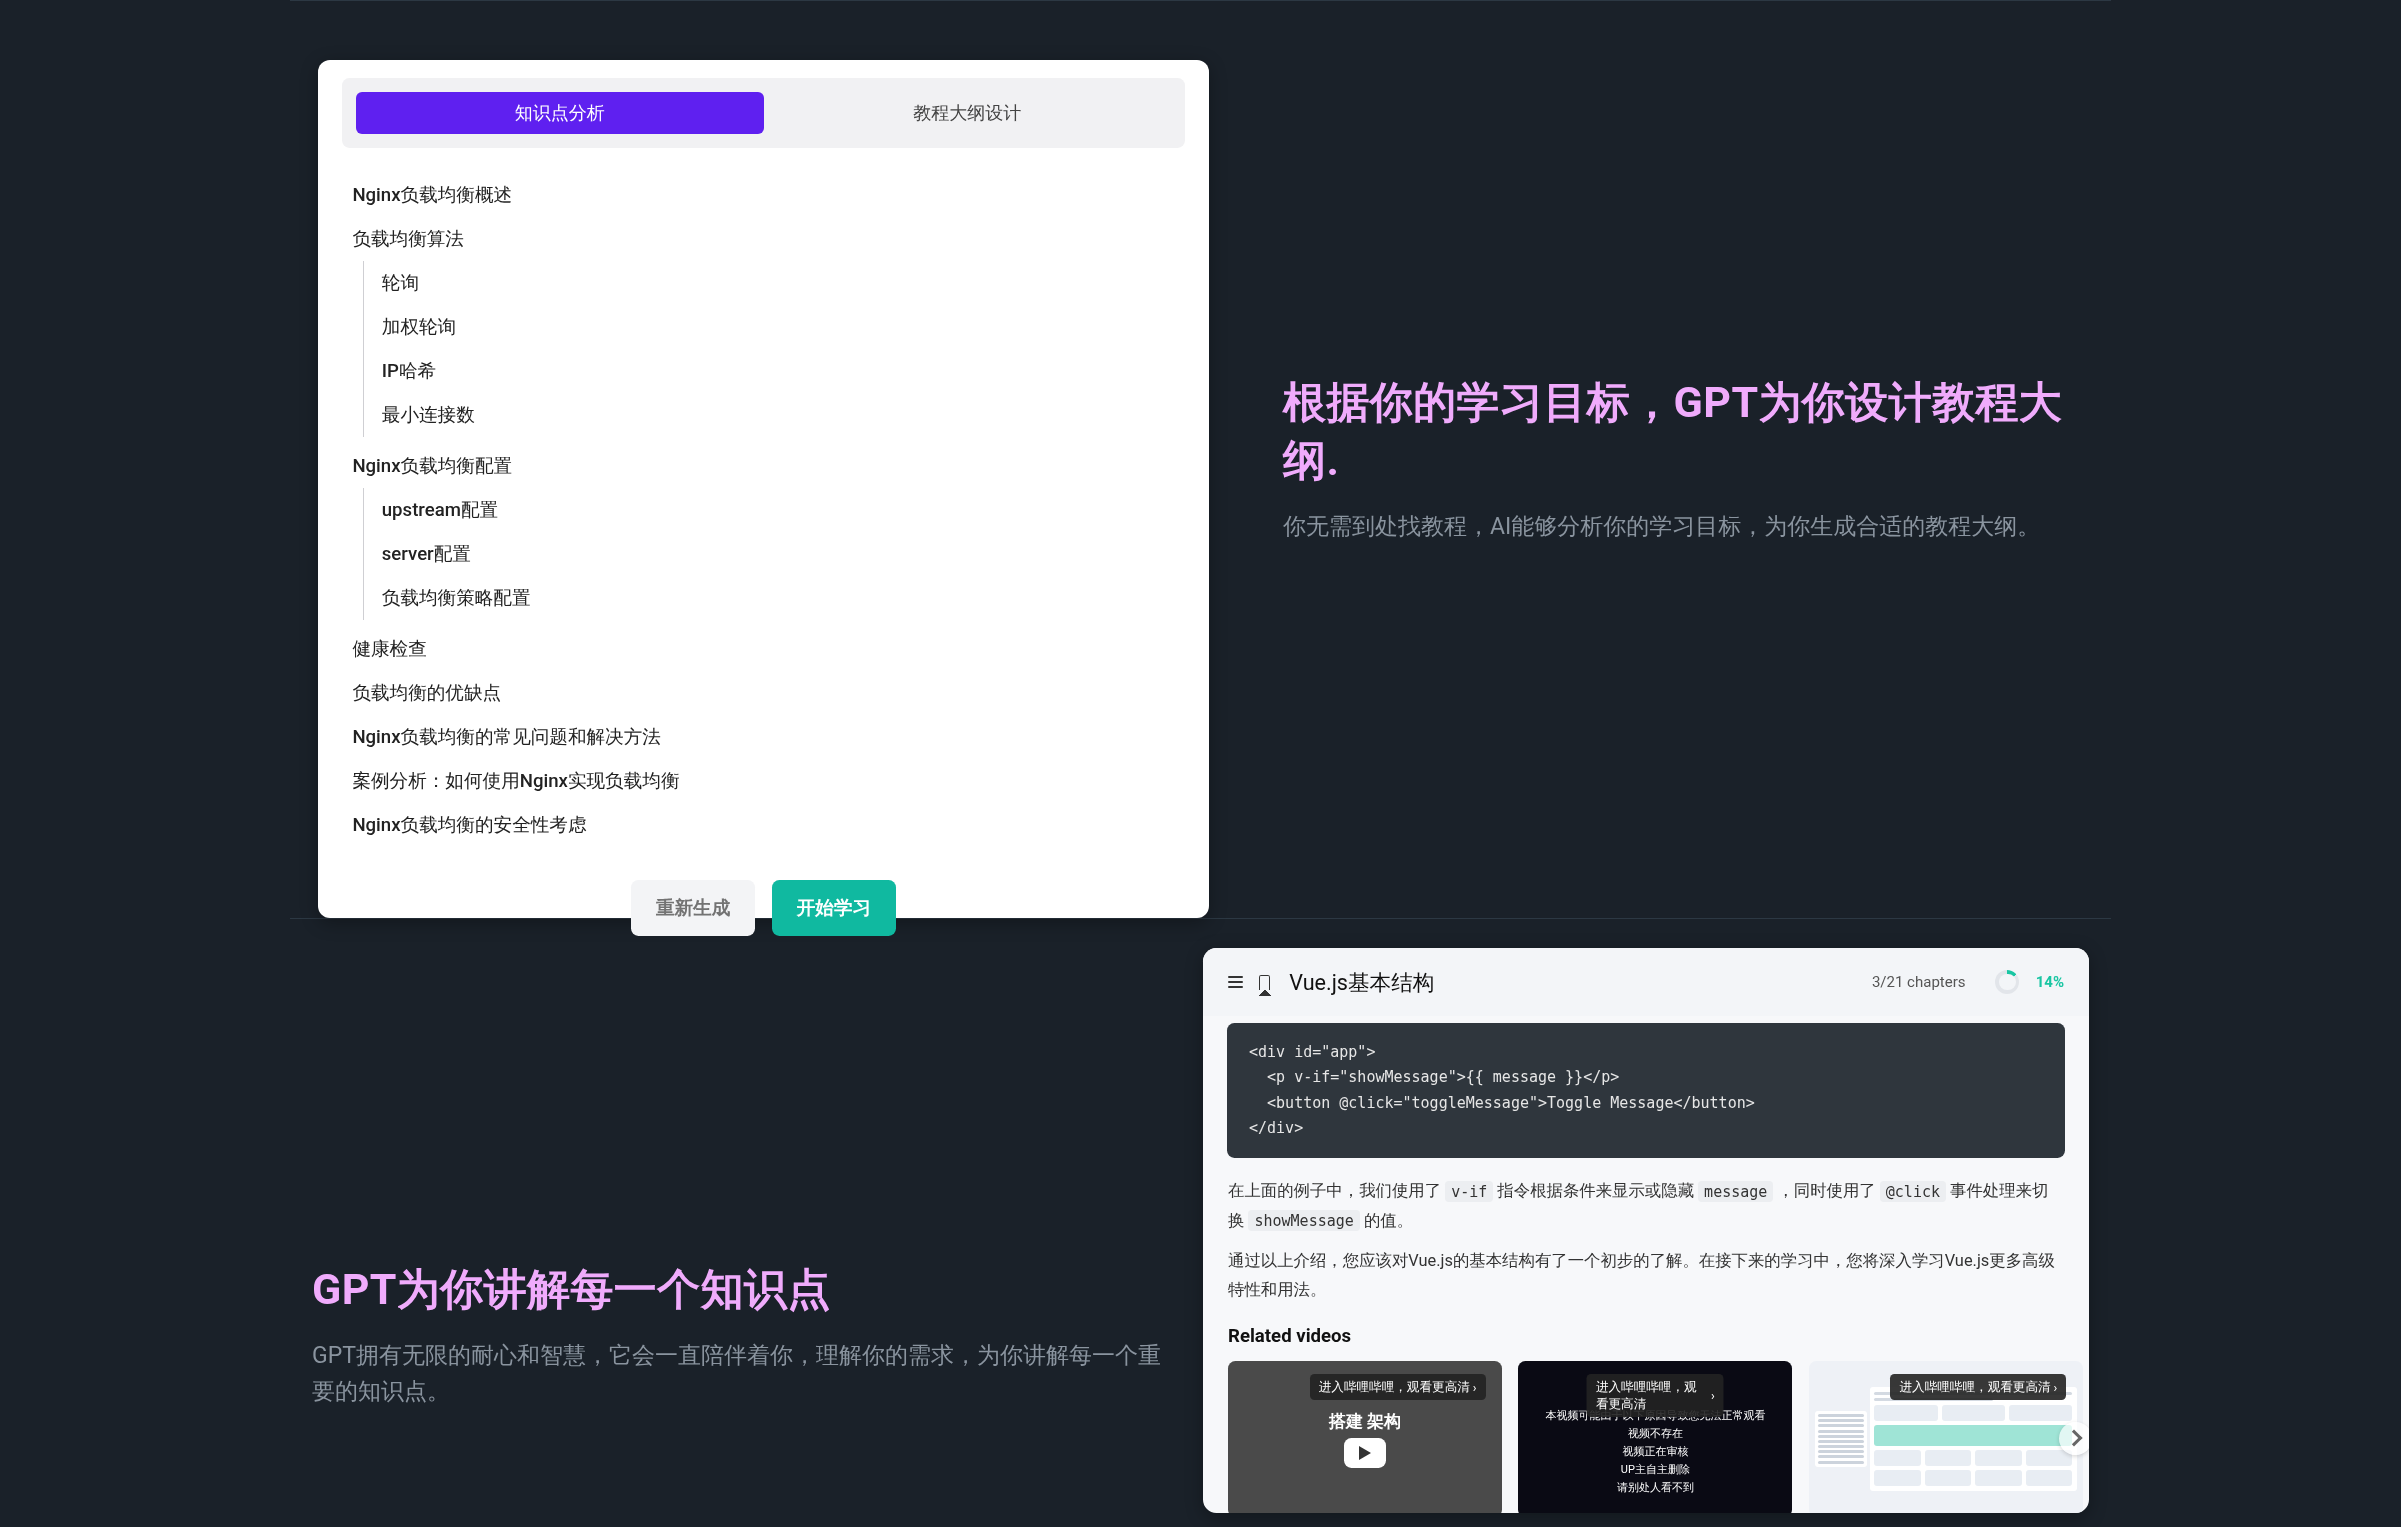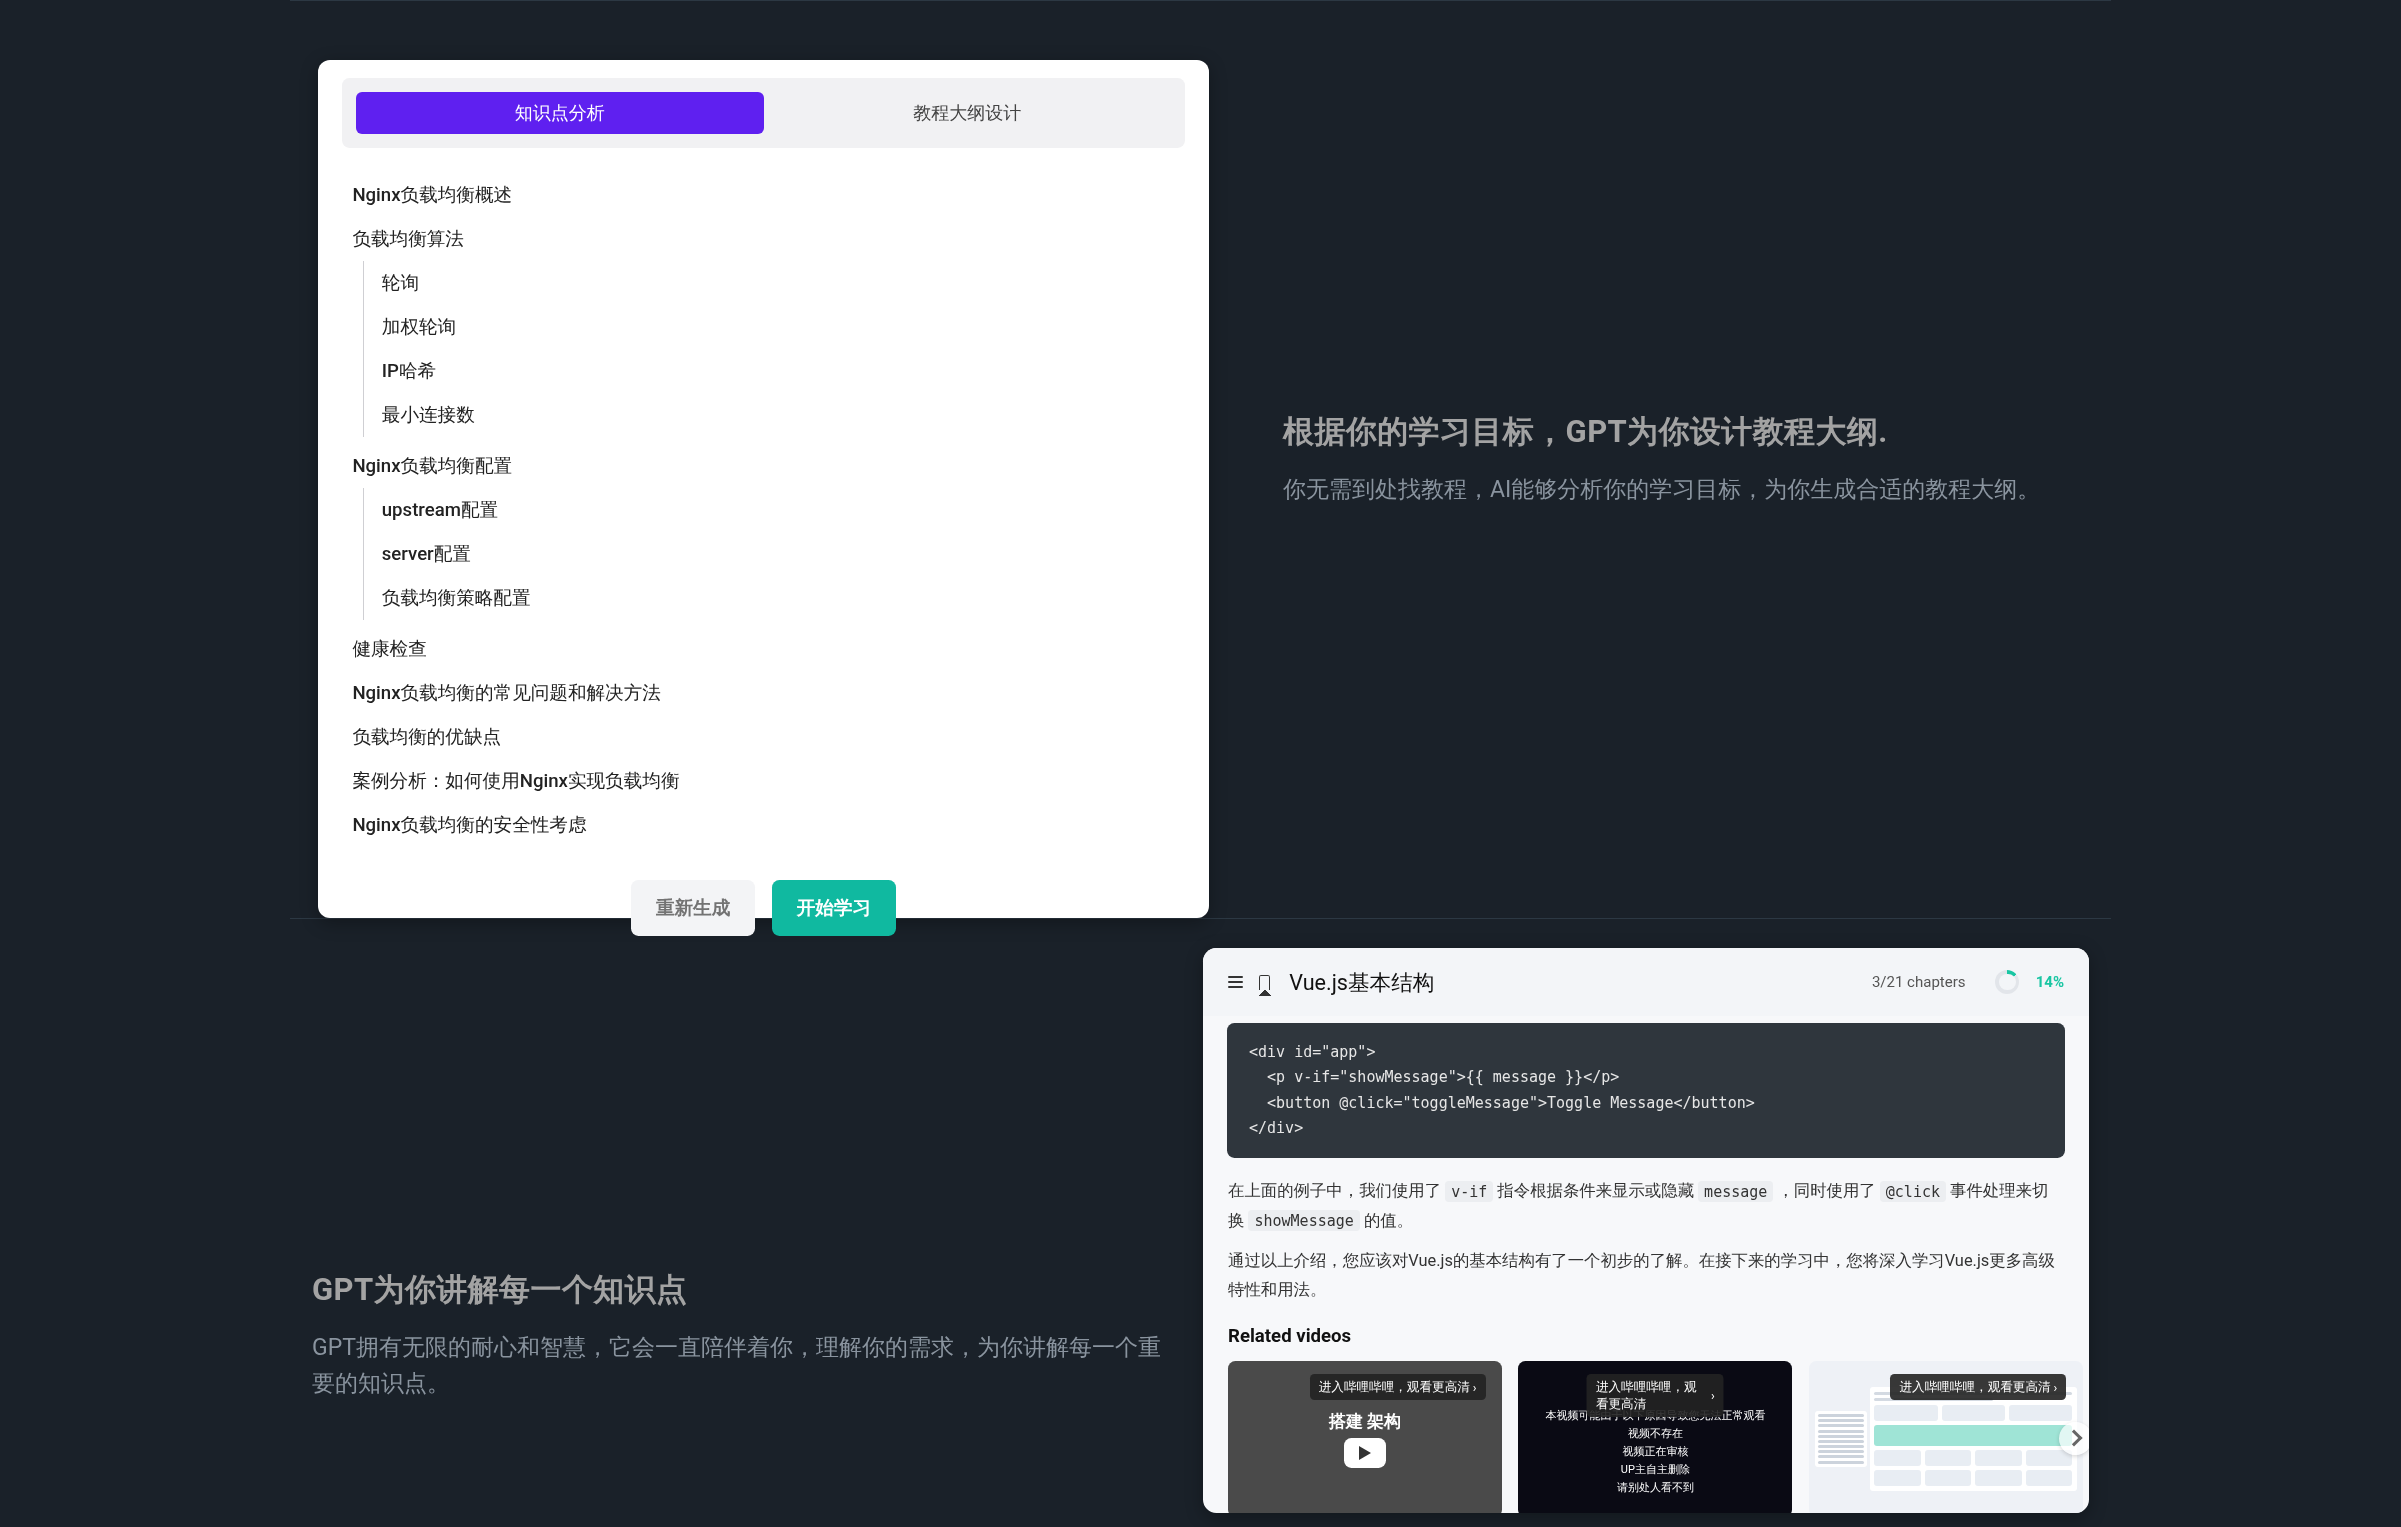--- a/index.html
+++ b/index.html
@@ -25,22 +25,22 @@
   padding: 0 290px;
   position: relative;
 }
 .section-1 { height: 917px; }
 .sec-text {
   display: flex;
   flex-direction: column;
   justify-content: center;
 }
 .sec-title {
-  color: #a3a3a3;
-  font-size: 31px;
+  color: #f0abfc;
+  font-size: 43px;
   font-weight: 700;
   letter-spacing: 0.4px;
   margin-bottom: 19.3px;
 }
 .sec-sub {
   color: #8a949f;
   font-size: 23px;
   line-height: 1.55;
 }
 
@@ -345,22 +345,22 @@
           <div class="lv2">IP哈希</div>
           <div class="lv2">最小连接数</div>
         </div>
         <div class="lv1">Nginx负载均衡配置</div>
         <div class="sub-wrap">
           <div class="lv2">upstream配置</div>
           <div class="lv2">server配置</div>
           <div class="lv2">负载均衡策略配置</div>
         </div>
         <div class="lv1">健康检查</div>
+        <div class="lv1">负载均衡的优缺点</div>
         <div class="lv1">Nginx负载均衡的常见问题和解决方法</div>
-        <div class="lv1">负载均衡的优缺点</div>
         <div class="lv1">案例分析：如何使用Nginx实现负载均衡</div>
         <div class="lv1">Nginx负载均衡的安全性考虑</div>
       </div>
 
       <div class="modal-actions">
         <button class="btn btn-secondary">重新生成</button>
         <button class="btn btn-primary">开始学习</button>
       </div>
     </div>
 

